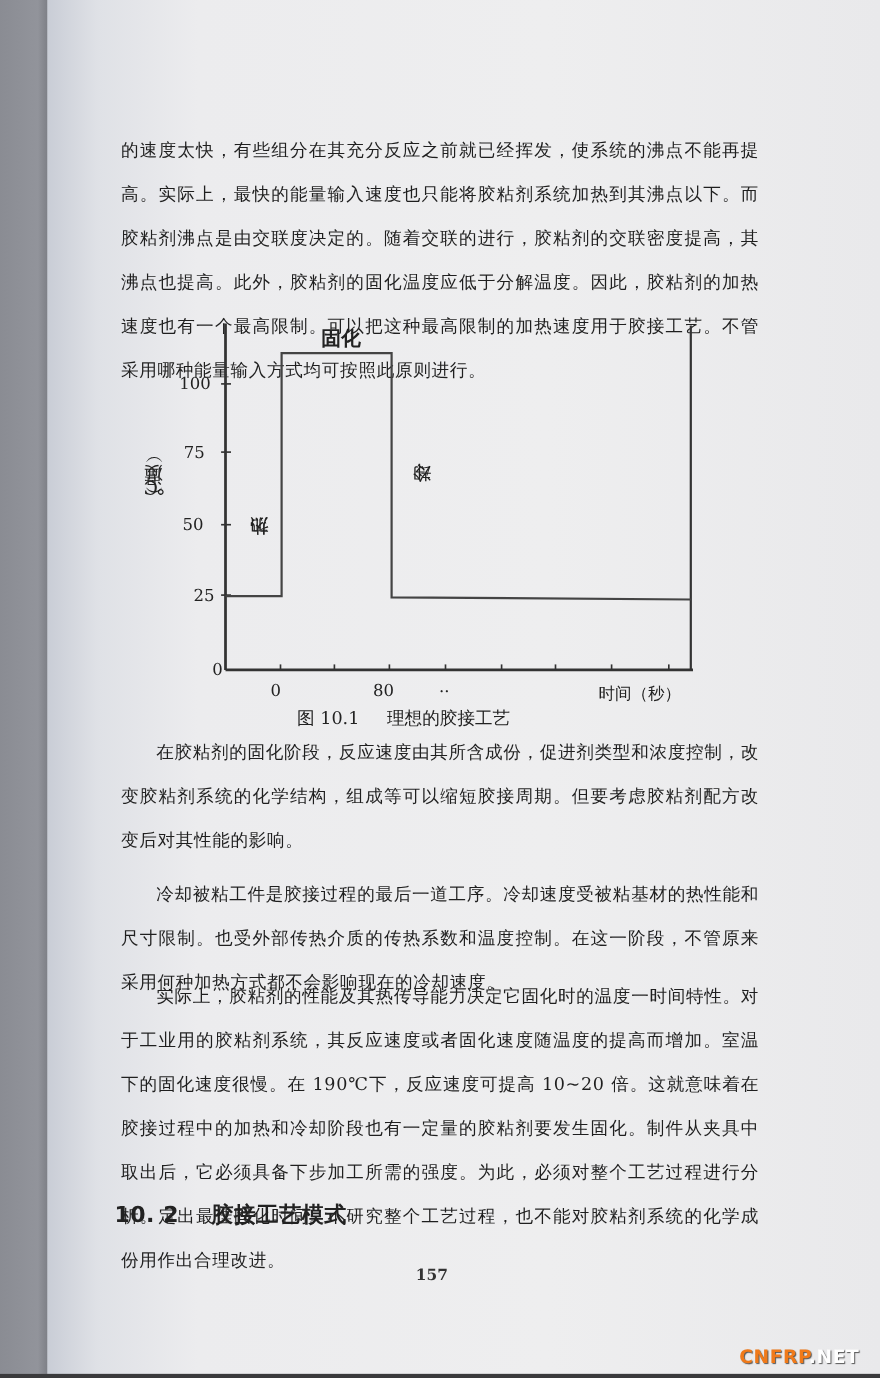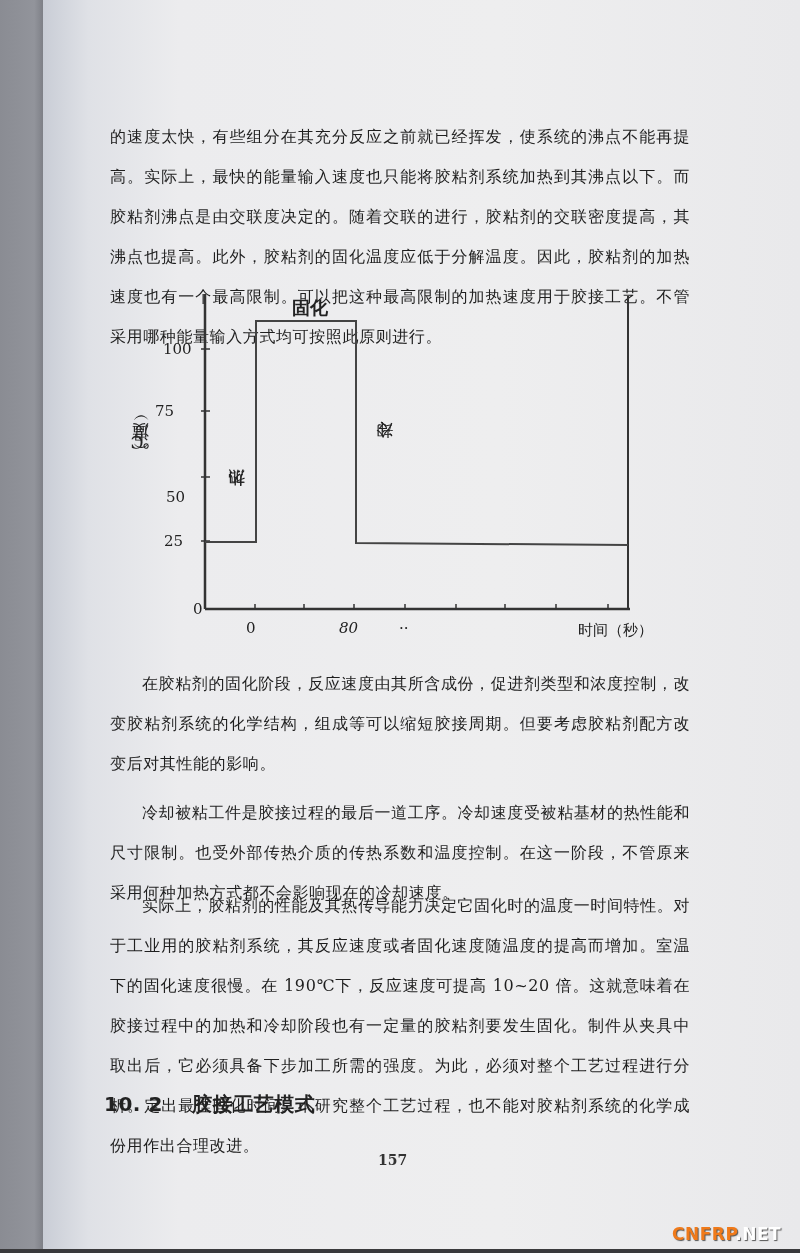--- a/index.html
+++ b/index.html
@@ -60,21 +60,21 @@
     position: absolute; left: 128px; top: 430px;
     writing-mode: vertical-rl; transform: rotate(180deg);
     font-size: 17px; letter-spacing: 1px; color: #222;
   }
   .phase-vert {
     position: absolute; writing-mode: vertical-rl; font-size: 17px; color: #222;
   }
   .phase-title {
     position: absolute; left: 292px; top: 296px; font-size: 18px; font-weight: bold; color: #222;
   }
-  .xlabel { position: absolute; left: 578px; top: 621px; font-size: 15px; color: #222; font-family: Liberation Serif, serif; }
+  .xlabel { position: absolute; left: 544px; top: 621px; font-size: 15px; color: #222; font-family: Liberation Serif, serif; }
   .caption {
     position: absolute; left: 270px; top: 643px; font-size: 16px; color: #222;
   }
   .caption .fig-no { margin-right: 20px; }
 </style>
 </head>
 <body>
 
 <div class="binding"></div>
 <div class="page"></div>
@@ -102,36 +102,40 @@
     <line x1="405" y1="604" x2="405" y2="609" stroke="#333" stroke-width="1.5"></line>
     <line x1="456" y1="604" x2="456" y2="609" stroke="#333" stroke-width="1.5"></line>
     <line x1="505" y1="604" x2="505" y2="609" stroke="#333" stroke-width="1.5"></line>
     <line x1="556" y1="604" x2="556" y2="609" stroke="#333" stroke-width="1.5"></line>
     <line x1="608" y1="604" x2="608" y2="609" stroke="#333" stroke-width="1.5"></line>
 
     <polyline points="205,542 256,542 256,321 356,321 356,543 628,545" fill="none" stroke="#444" stroke-width="2"></polyline>
   </svg>
 
   <span class="ytick-label" style="left:163px;top:340px;text-align:right;">100</span>
-  <span class="ytick-label" style="left:155px;top:402px;text-align:right;">75</span>
-  <span class="ytick-label" style="left:166px;top:488px;">50</span>
-  <span class="ytick-label" style="left:164px;top:532px;">25</span>
+  <span class="ytick-label" style="left:167px;top:402px;text-align:right;">75</span>
+  <span class="ytick-label" style="left:166px;top:468px;">50</span>
+  <span class="ytick-label" style="left:176px;top:532px;">25</span>
   <span class="ytick-label" style="left:193px;top:600px;">0</span>
 
   <span class="xtick-label" style="left:246px;top:619px;">0</span>
-  <span class="xtick-label" style="left:339px;top:619px;font-style:italic;">80</span>
+  <span class="xtick-label" style="left:339px;top:619px;">80</span>
   <span class="xtick-label" style="left:399px;top:615px;">..</span>
 
   <span class="ylabel">温度（℃）</span>
   <span class="phase-title">固化</span>
   <span class="phase-vert" style="left:224px;top:500px;transform:rotate(180deg);">加热</span>
   <span class="phase-vert" style="left:372px;top:452px;transform:rotate(180deg);">冷却</span>
 
   <span class="xlabel">时间（秒）</span>
 
+  <div class="caption">
+    <span class="fig-no">图 10.1</span>
+    <span>理想的胶接工艺</span>
+  </div>
 </div>
 
 <p class="para indent" id="p2" style="margin:0">在胶粘剂的固化阶段，反应速度由其所含成份，促进剂类型和浓度控制，改变胶粘剂系统的化学结构，组成等可以缩短胶接周期。但要考虑胶粘剂配方改变后对其性能的影响。</p>
 <p class="para indent" id="p3" style="margin:0">冷却被粘工件是胶接过程的最后一道工序。冷却速度受被粘基材的热性能和尺寸限制。也受外部传热介质的传热系数和温度控制。在这一阶段，不管原来采用何种加热方式都不会影响现在的冷却速度。</p>
 <p class="para indent" id="p4" style="margin:0">实际上，胶粘剂的性能及其热传导能力决定它固化时的温度一时间特性。对于工业用的胶粘剂系统，其反应速度或者固化速度随温度的提高而增加。室温下的固化速度很慢。在 190℃下，反应速度可提高 10~20 倍。这就意味着在胶接过程中的加热和冷却阶段也有一定量的胶粘剂要发生固化。制件从夹具中取出后，它必须具备下步加工所需的强度。为此，必须对整个工艺过程进行分析。定出最佳固化时间。不研究整个工艺过程，也不能对胶粘剂系统的化学成份用作出合理改进。</p>
 
 <div class="section-heading">
   <span class="num">10. 2</span>
   <span>胶接工艺模式</span>
 </div>

